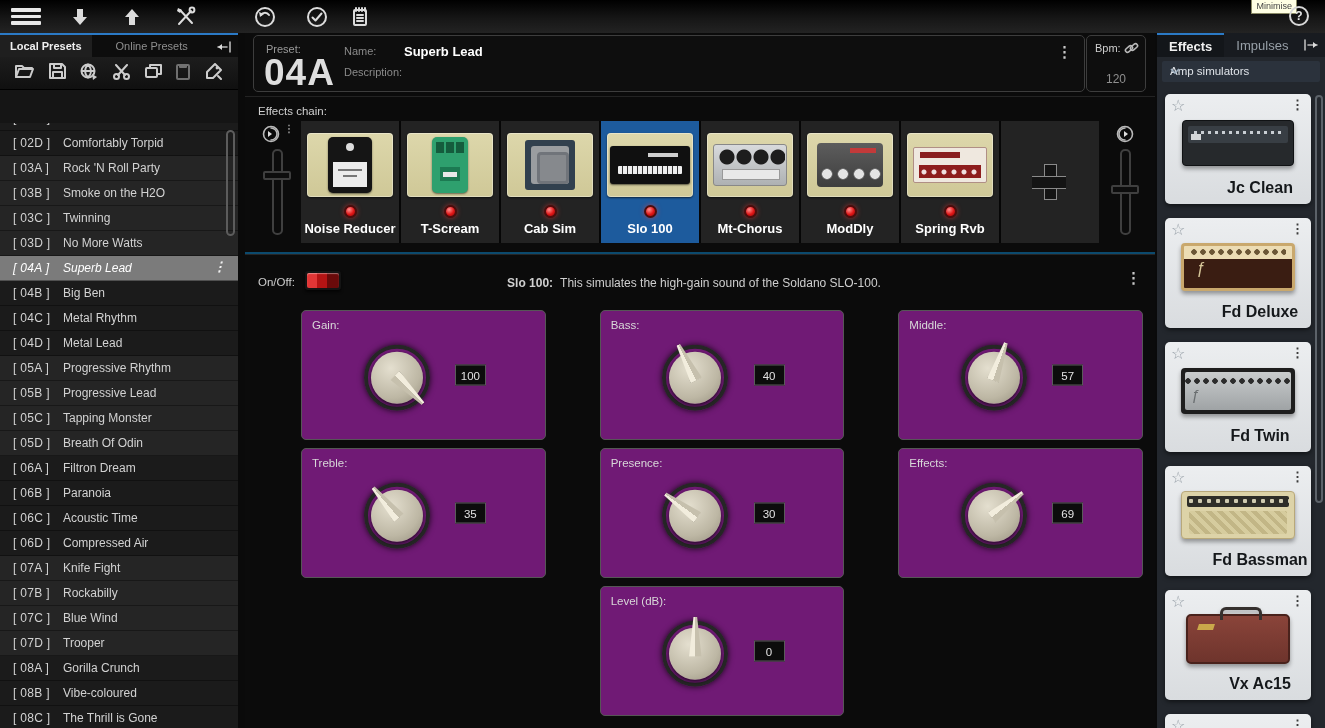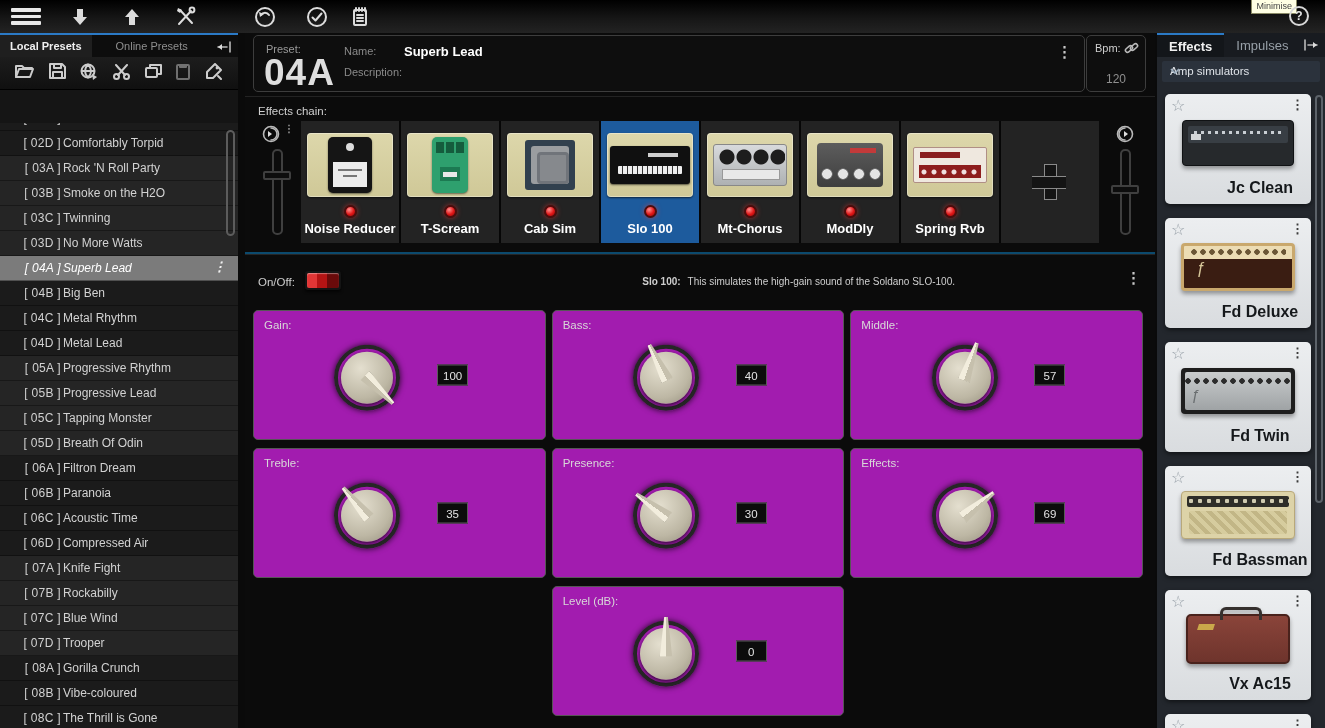--- a/index.html
+++ b/index.html
@@ -27,21 +27,21 @@
   .s-tab { font-size:11px; display:flex; align-items:center; justify-content:center; padding:0 10px; cursor:pointer; }
   .s-tab.active { background:#1f1f1f; color:#f0f0f0; font-weight:bold; }
   .s-tab.inactive { color:#8f8f8f; }
   #collapse-ic { position:absolute; right:6px; top:5px; cursor:pointer; }
   #sidebar-tools { height:33px; background:linear-gradient(180deg,#1d1d1d,#101010); display:flex; align-items:center;
     justify-content:space-around; padding:0 8px; border-bottom:1px solid #000; }
   .st-ic { cursor:pointer; opacity:.92; }
   .st-ic.dim { opacity:.45; }
   #preset-list { position:absolute; top:90px; left:0; right:0; bottom:0; overflow:hidden; }
   .prow { height:25px; display:flex; align-items:center; font-size:12px; color:#d2d2d2;
-    border-bottom:1px solid rgba(0,0,0,.35); position:relative; cursor:pointer;text-align:right; }
+    border-bottom:1px solid rgba(0,0,0,.35); position:relative; cursor:pointer; }
   .prow.bank-dark { background:#1b1b1b; }
   .prow.bank-light { background:#252525; }
   .prow.selected { background:#7b7b7b; color:#fff;font-style:italic; }
   .prow .pid { width:48px; margin-left:13px; letter-spacing:.3px; white-space:nowrap; }
   .prow .pname { margin-left:2px; white-space:nowrap; }
   .prow .row-kebab { position:absolute; right:12px; top:3px; font-size:13px; color:#f2f2f2; font-weight:bold; }
   #side-scroll { position:absolute; right:3px; top:97px; width:9px; height:106px;
     border:2px solid #5c5c5c; border-radius:5px; cursor:pointer; }
 
   
@@ -122,26 +122,26 @@
   
   #amp-editor { position:absolute; left:0; top:219px; width:100%; bottom:0; border-top:2px solid #0c4a6e;
     box-shadow:inset 0 1px 0 #262626; }
   #onoff-row { position:absolute; left:0; top:0; width:100%; height:52px; }
   #onoff-label { position:absolute; left:13px; top:22px; font-size:11.5px; color:#cfcfcf; }
   #onoff-switch { position:absolute; left:60px; top:17px; width:36px; height:19px; background:#141414; border-radius:3px;
     padding:2px; cursor:pointer; box-shadow:0 2px 3px rgba(0,0,0,.7); }
   #onoff-switch .rk { width:100%; height:100%; border-radius:2px;
     background:linear-gradient(90deg,#e23636 0 30%,#b41414 30% 62%,#6a0a0a 62% 100%);
     box-shadow:inset 0 1px 1px rgba(255,255,255,.4); }
-  #amp-desc { position:absolute; left:188px; right:200px; top:22px; text-align:right; font-size:10px; color:#cfcfcf; white-space:nowrap; }
+  #amp-desc { position:absolute; left:188px; right:200px; top:22px; text-align:center; font-size:12px; color:#cfcfcf; white-space:nowrap; }
   #amp-desc b { font-weight:bold; margin-right:7px; }
   #amp-kebab { position:absolute; right:14px; top:16px; }
   #controls { position:absolute; left:8px; right:12px; top:56px; display:grid;
     grid-template-columns:repeat(3,1fr); grid-auto-rows:130px; gap:8px 6px; }
-  .cpanel { position:relative; border:1px solid #565656; border-radius:5px; background:#a21caf; }
+  .cpanel { position:relative; border:1px solid #565656; border-radius:5px; background:#701a75;margin-left:48px; }
   .cpanel .clabel { position:absolute; left:10px; top:8px; font-size:11.5px; color:#d8d8d8; }
   .cpanel .kwrap { position:absolute; left:39%; top:50%; transform:translate(-50%,-46%); width:66px; height:66px; }
   .kring { position:absolute; inset:0; border-radius:50%; border:4px solid #262626; box-shadow:0 0 6px rgba(0,0,0,.8); }
   .kcap { position:absolute; left:7px; top:7px; width:52px; height:52px; border-radius:50%;
     background:radial-gradient(circle at 38% 32%,#e4dfcf,#bdb7a4 62%,#938d7b); box-shadow:0 2px 4px rgba(0,0,0,.7); }
   .krot { position:absolute; inset:0; }
   .kptr { position:absolute; left:50%; top:-4px; width:13px; height:40px; margin-left:-6.5px;
     clip-path:polygon(36% 0,64% 0,98% 100%,2% 100%);
     background:linear-gradient(90deg,#f2eddd 0 46%,#c6c0ad 46%); box-shadow:0 1px 2px rgba(0,0,0,.5); }
   .vbox { position:absolute; left:63%; top:50%; transform:translate(0,-50%); width:31px; height:21px;

